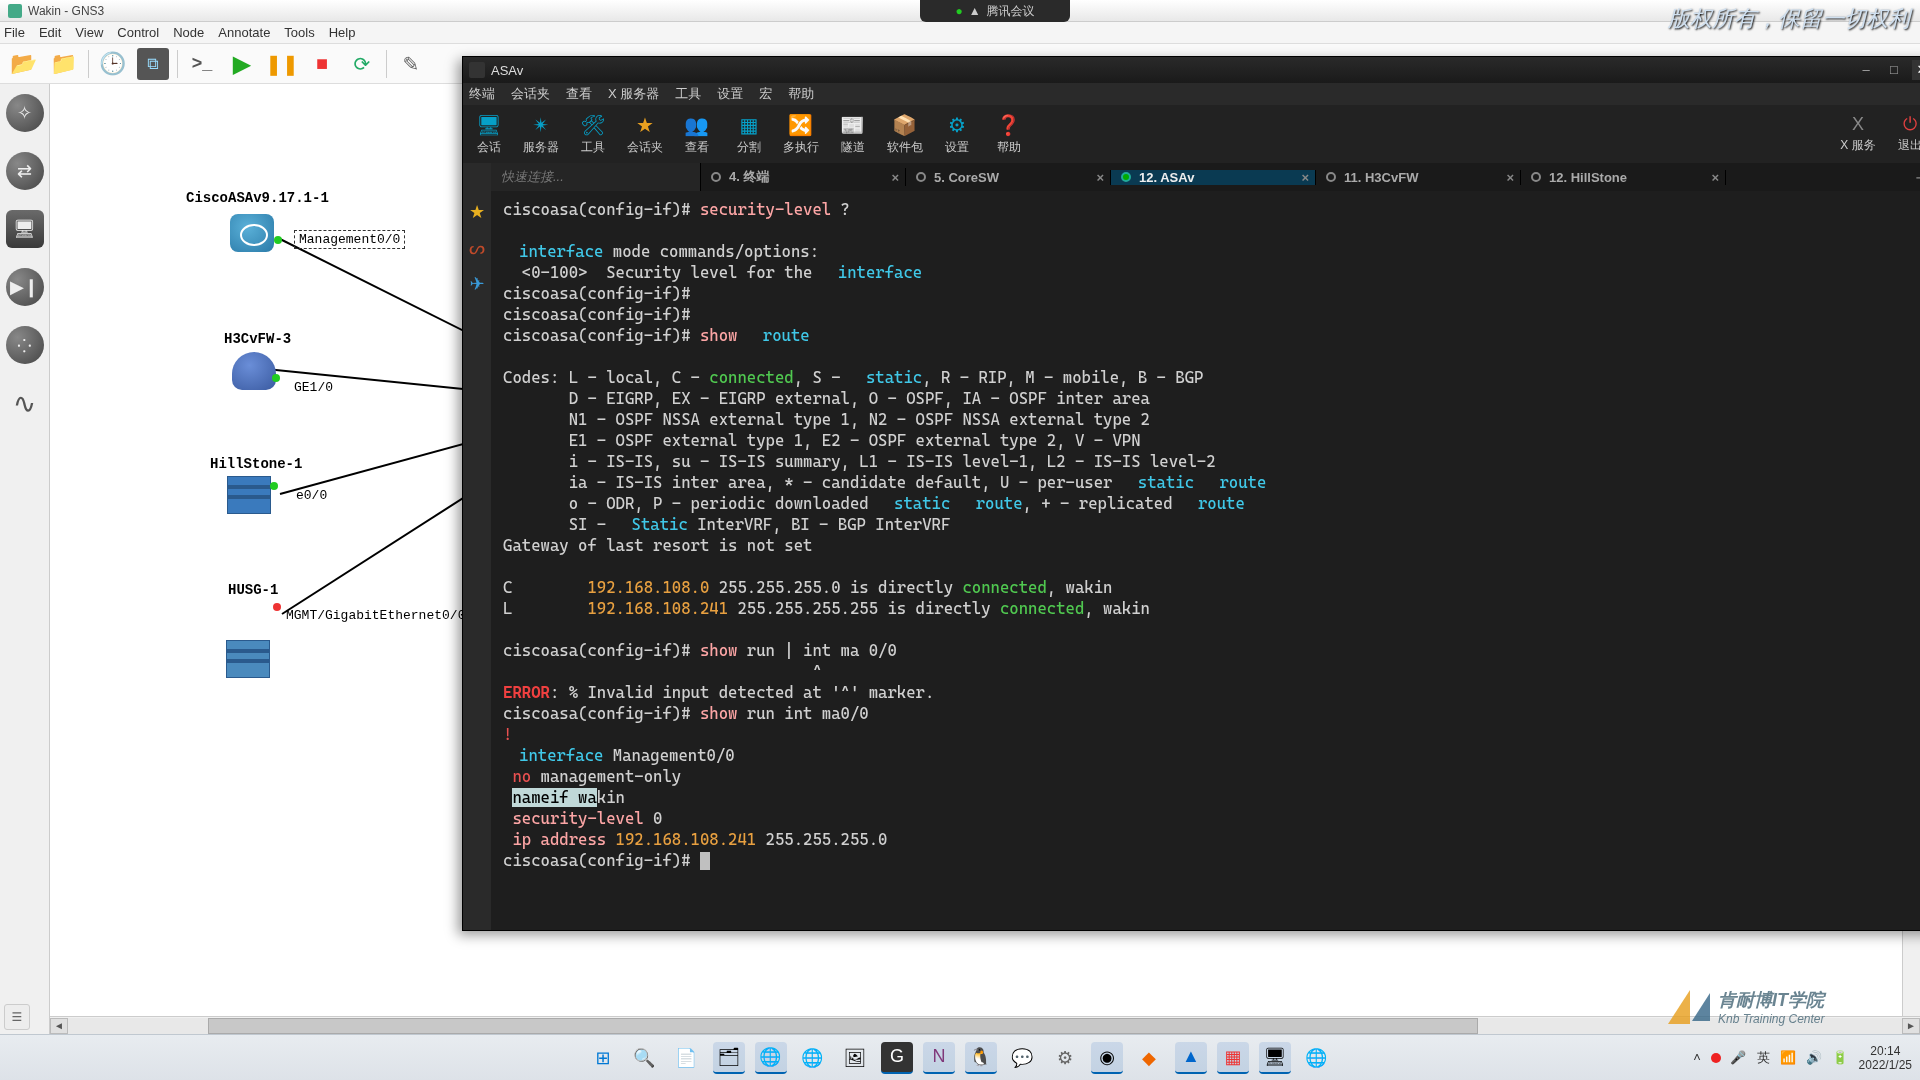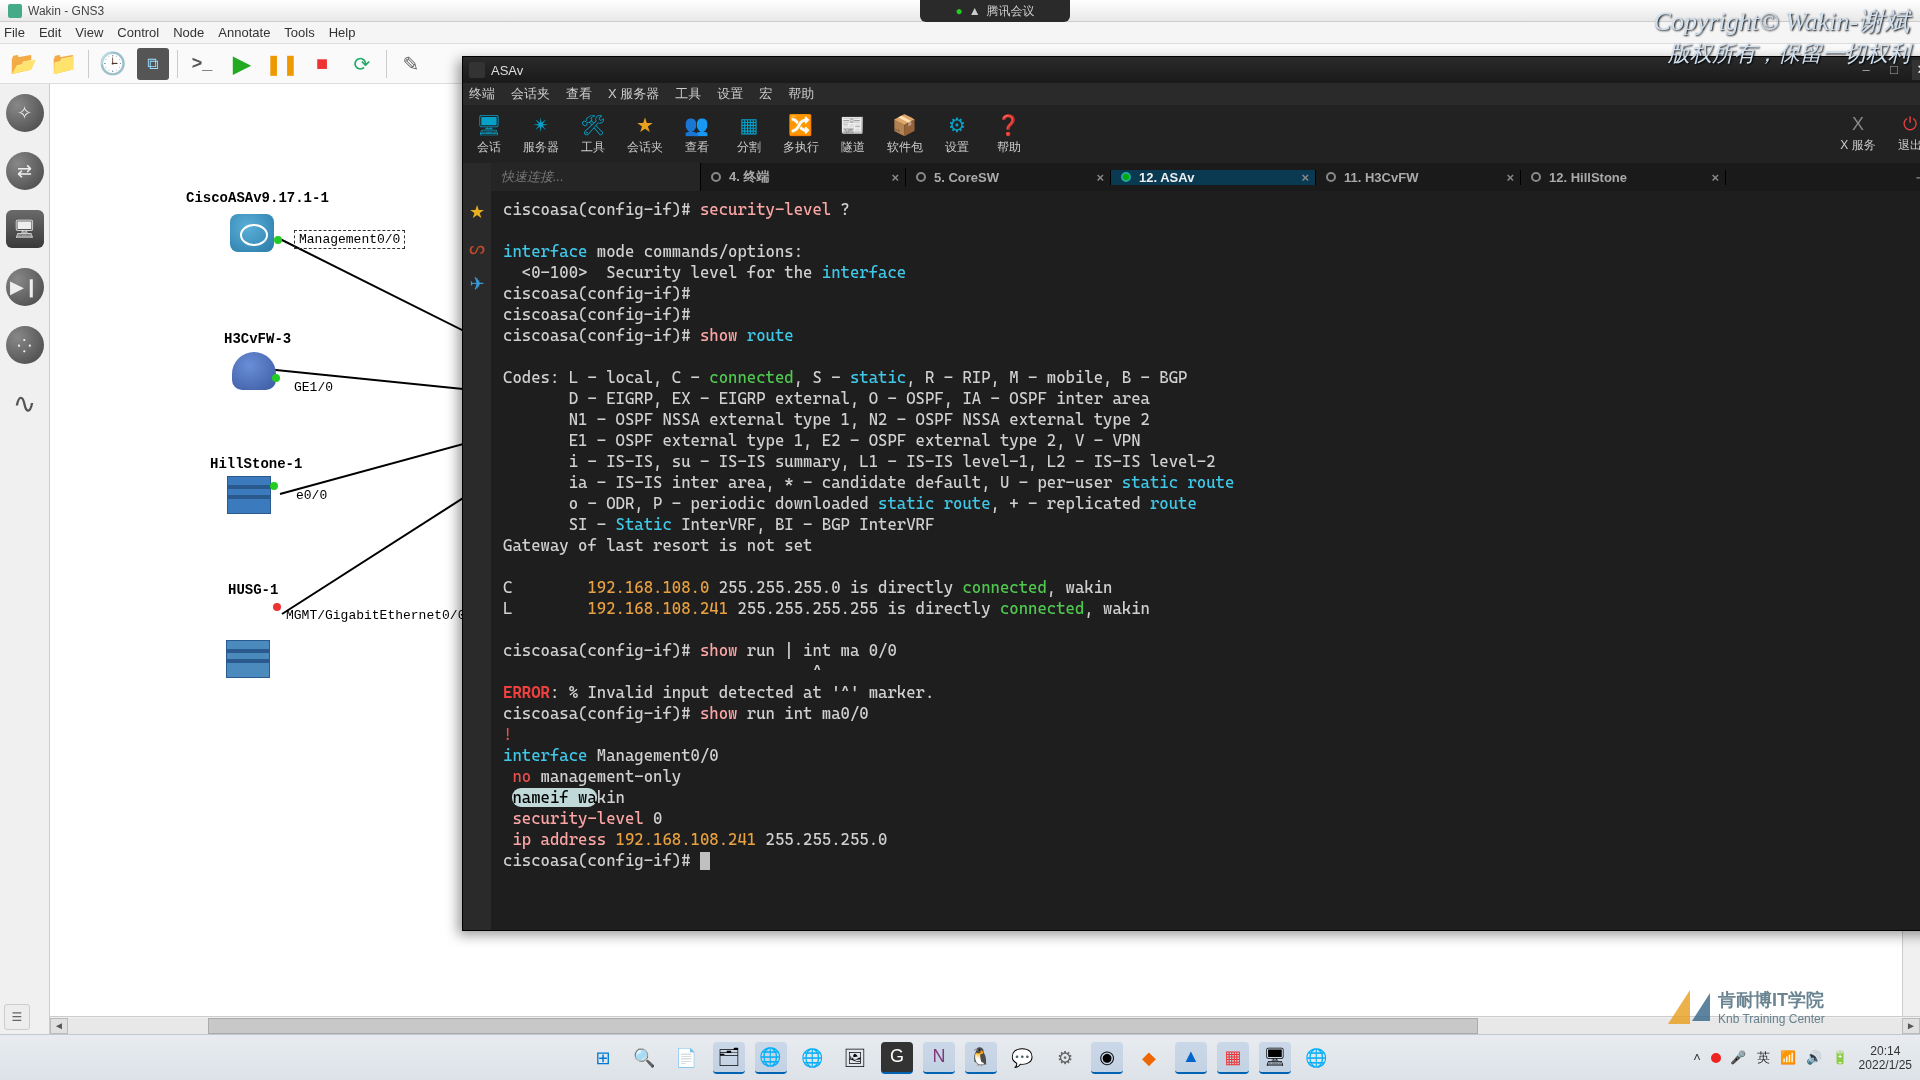--- a/index.html
+++ b/index.html
@@ -72,39 +72,39 @@
 .ttab .tabclose { position:absolute; right:6px; color:#888; }
 .tab-plus { width:30px; color:#888; display:flex; align-items:center; justify-content:center; font-size:18px; }
 
 .left-stripe { position:absolute; left:0; top:134px; bottom:0; width:28px; background:#2a2a2a; display:flex; flex-direction:column; align-items:center; gap:14px; padding-top:10px; }
 .left-stripe .star { color:#e8b020; font-size:18px; }
 .left-stripe .snake { color:#c04a2a; font-size:18px; }
 .left-stripe .plane { color:#3a9ad8; font-size:18px; }
 
 .term-body { position:absolute; left:28px; top:134px; right:0; bottom:0; padding:8px 12px; font-family:"Cascadia Mono","Consolas",monospace; font-size:16px; line-height:21px; color:#d0d0d0; white-space:pre; overflow:hidden; }
 .c-mag { color:#fca5a5; }
-.c-cyan { color:#40c8e8; }
+.c-cyan { color:#40c8e8;margin-left:16px; }
 .c-orange { color:#e8a040; }
 .c-green { color:#50c850; }
 .c-red { color:#e85050; }
 .c-redbold { color:#f04040; font-weight:bold; }
-.hl { background:#c0d8d8; color:#000;border-radius:9px; }
+.hl { background:#c0d8d8; color:#000; }
 .cursor { display:inline-block; width:10px; height:18px; background:#c0c0c0; vertical-align:text-bottom; }
 
 
 .meeting-pill { position:absolute; top:0; left:920px; width:150px; height:22px; background:#2a2a2a; color:#ccc; font-size:12px; border-radius:0 0 6px 6px; display:flex; align-items:center; justify-content:center; gap:6px; }
 .meeting-pill .mdot{ color:#2c2; }
 .copyright { position:absolute; top:4px; right:10px; text-align:right; font-style:italic; font-family:"Times New Roman",serif; }
 .copyright .l1 { color:#d0e0f0; font-size:26px; text-shadow:1px 1px 2px #000; }
 .copyright .l2 { color:#d0e0f0; font-size:22px; text-shadow:1px 1px 2px #000; }
 
 .knb-logo { position:absolute; right:22px; bottom:50px; width:230px; height:46px; display:flex; align-items:center; gap:8px; opacity:0.82; }
 .knb-logo .tri { width:0; height:0; border-left:22px solid transparent; border-right:0 solid transparent; border-bottom:34px solid #e8a020; position:relative; }
 .knb-logo .tri2 { width:0; height:0; border-left:18px solid transparent; border-right:0 solid transparent; border-bottom:28px solid #3a6a8a; margin-left:-6px; }
-.knb-logo .txt { color:#4a6a7a; }
+.knb-logo .txt { color:#4a6a7a;font-style:italic; }
 .knb-logo .cn { font-size:18px; font-weight:bold; }
 .knb-logo .en { font-size:12px; }
 
 
 .taskbar { position:absolute; left:0; bottom:0; right:0; height:46px; background:linear-gradient(#e8ecf0,#dde2e8); border-top:1px solid #c0c8d0; display:flex; align-items:center; }
 .taskbar .center { position:absolute; left:50%; transform:translateX(-50%); display:flex; gap:10px; }
 .task-icon { width:32px; height:32px; border-radius:4px; display:flex; align-items:center; justify-content:center; font-size:18px; }
 .task-icon.active { background:rgba(0,80,180,0.12); border-bottom:2px solid #0063b1; }
 .tray { position:absolute; right:8px; display:flex; align-items:center; gap:10px; font-size:13px; color:#333; }
 .tray .clock { text-align:center; line-height:14px; font-size:12px; }
@@ -341,21 +341,20 @@
  <span class="c-red">no</span> management-only
  <span class="hl">nameif wa</span>kin
  <span class="c-mag">security-level</span> 0
  <span class="c-mag">ip</span> <span class="c-mag">address</span> <span class="c-orange">192.168.108.241</span> 255.255.255.0
 <span>ciscoasa(config-if)# </span><span class="cursor"></span></div>
 
 </div>
 
 <div class="meeting-pill"><span class="mdot">●</span>▲ <span>腾讯会议</span></div>
 <div class="copyright">
-  <div class="l1">Copyright© Wakin-谢斌</div>
   <div class="l2">版权所有，保留一切权利</div>
 </div>
 <div class="knb-logo">
   <div class="tri"></div>
     <div class="tri2"></div>
   <div class="txt">
       <div class="cn">肯耐博IT学院</div>
       <div class="en">Knb Training Center</div>
     </div>
 </div>

